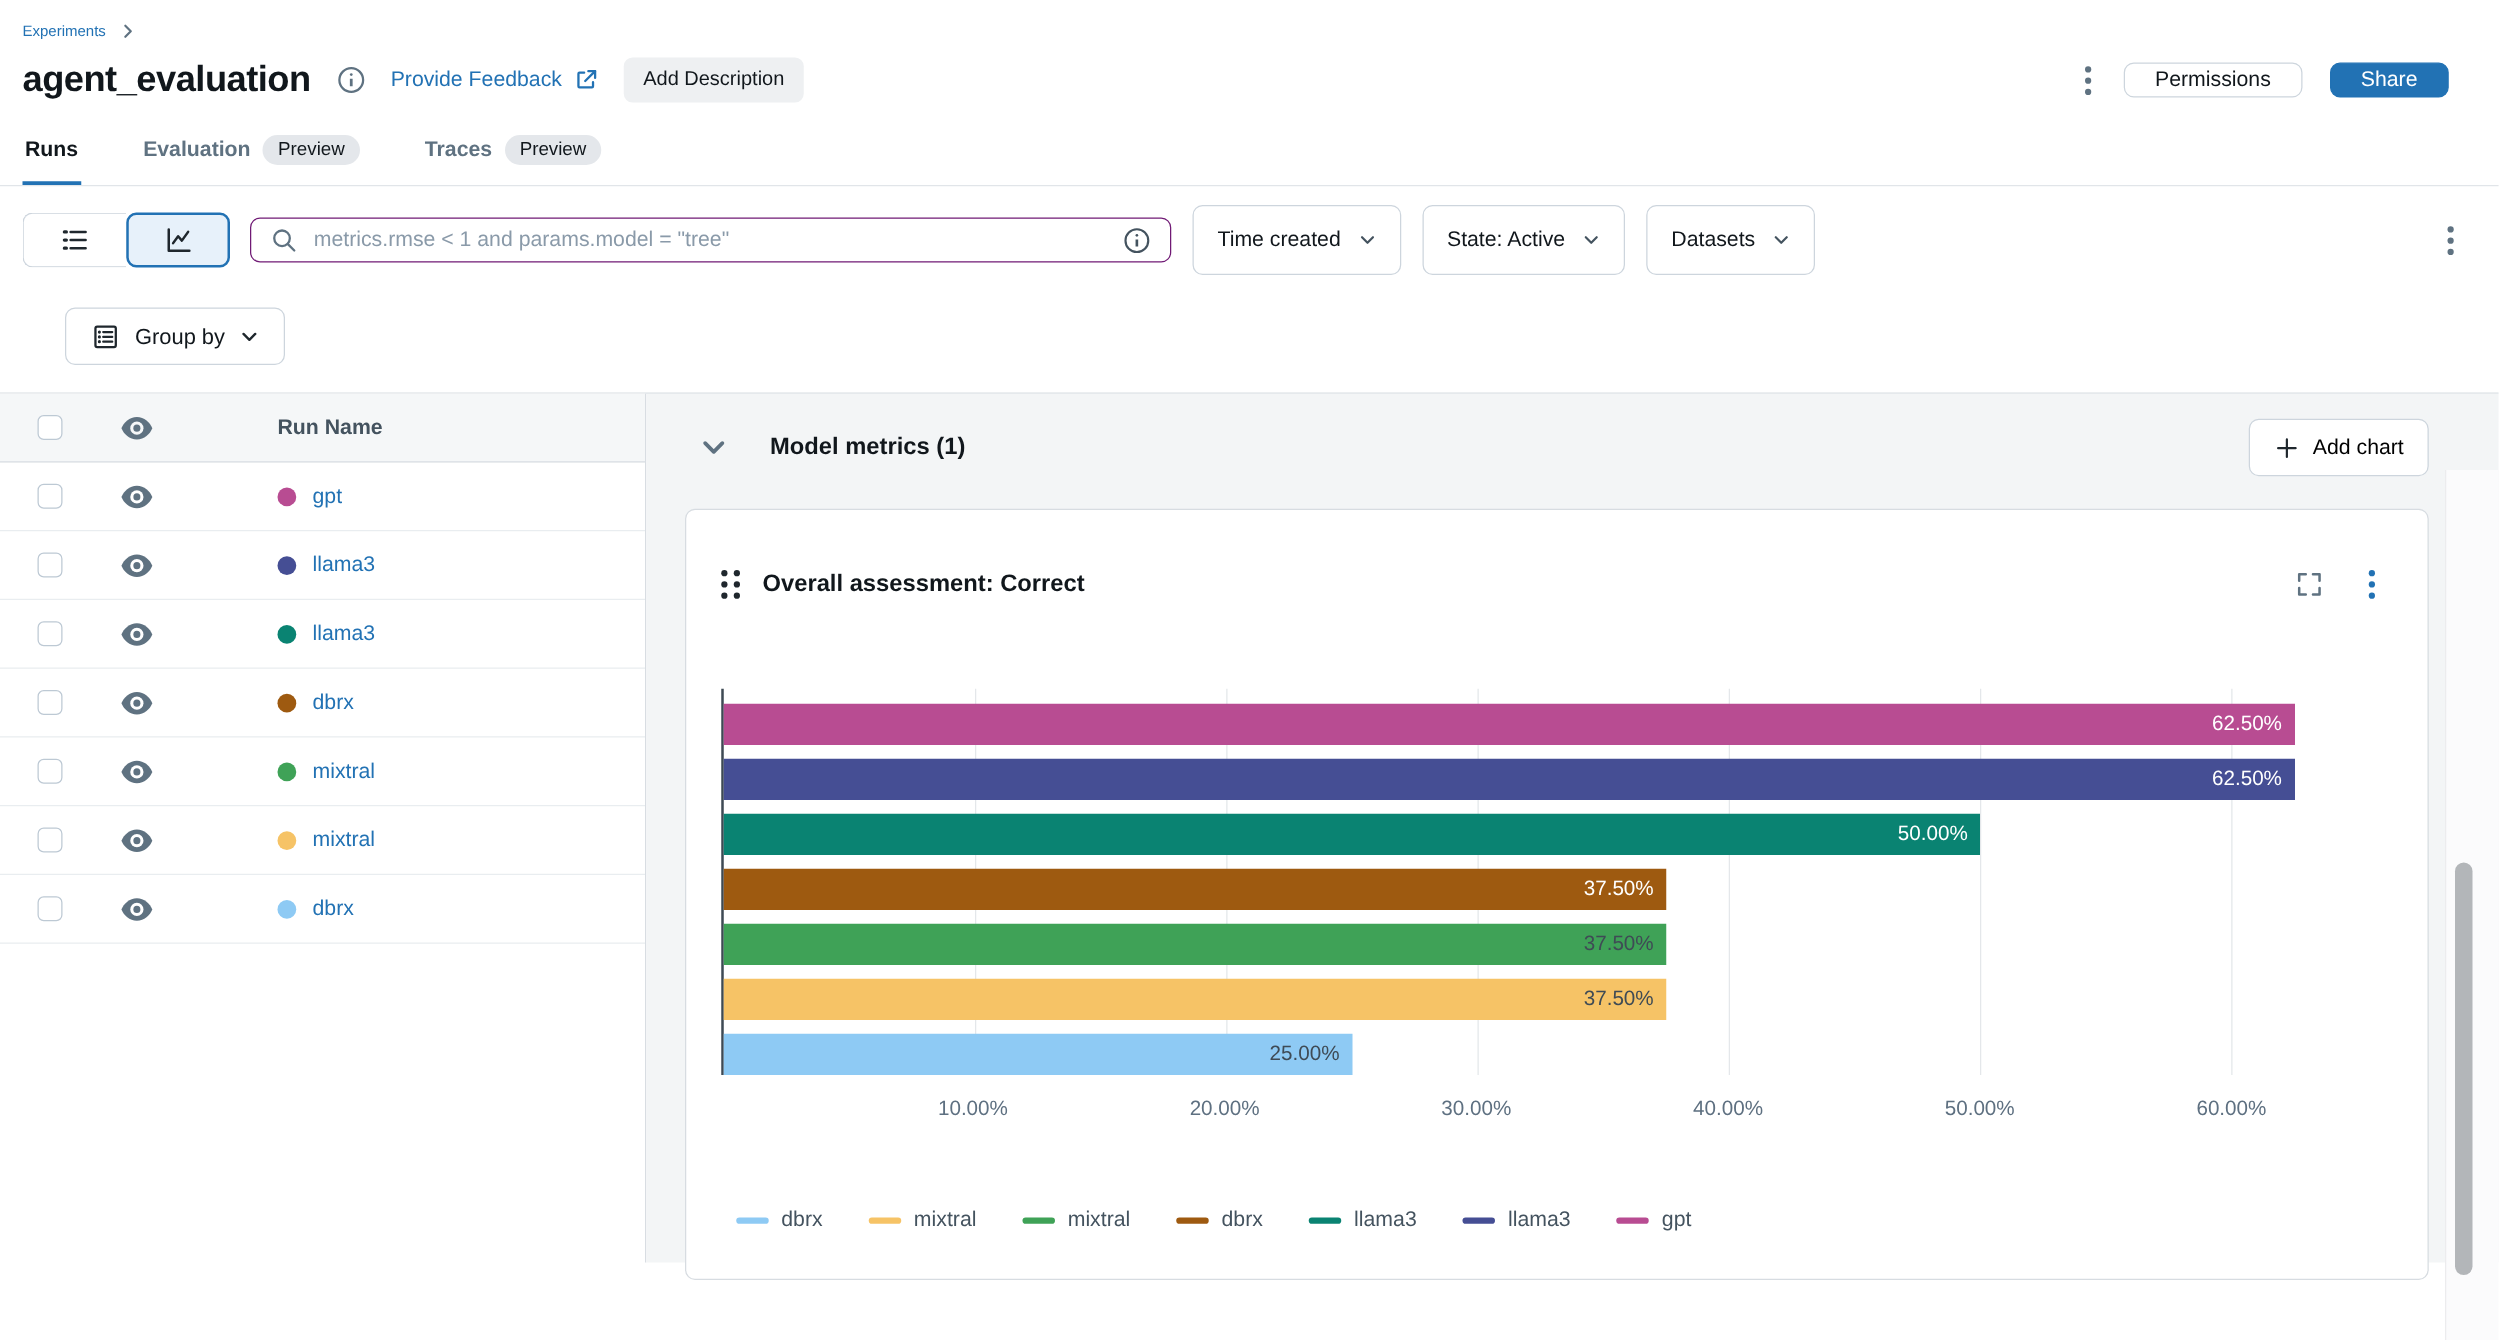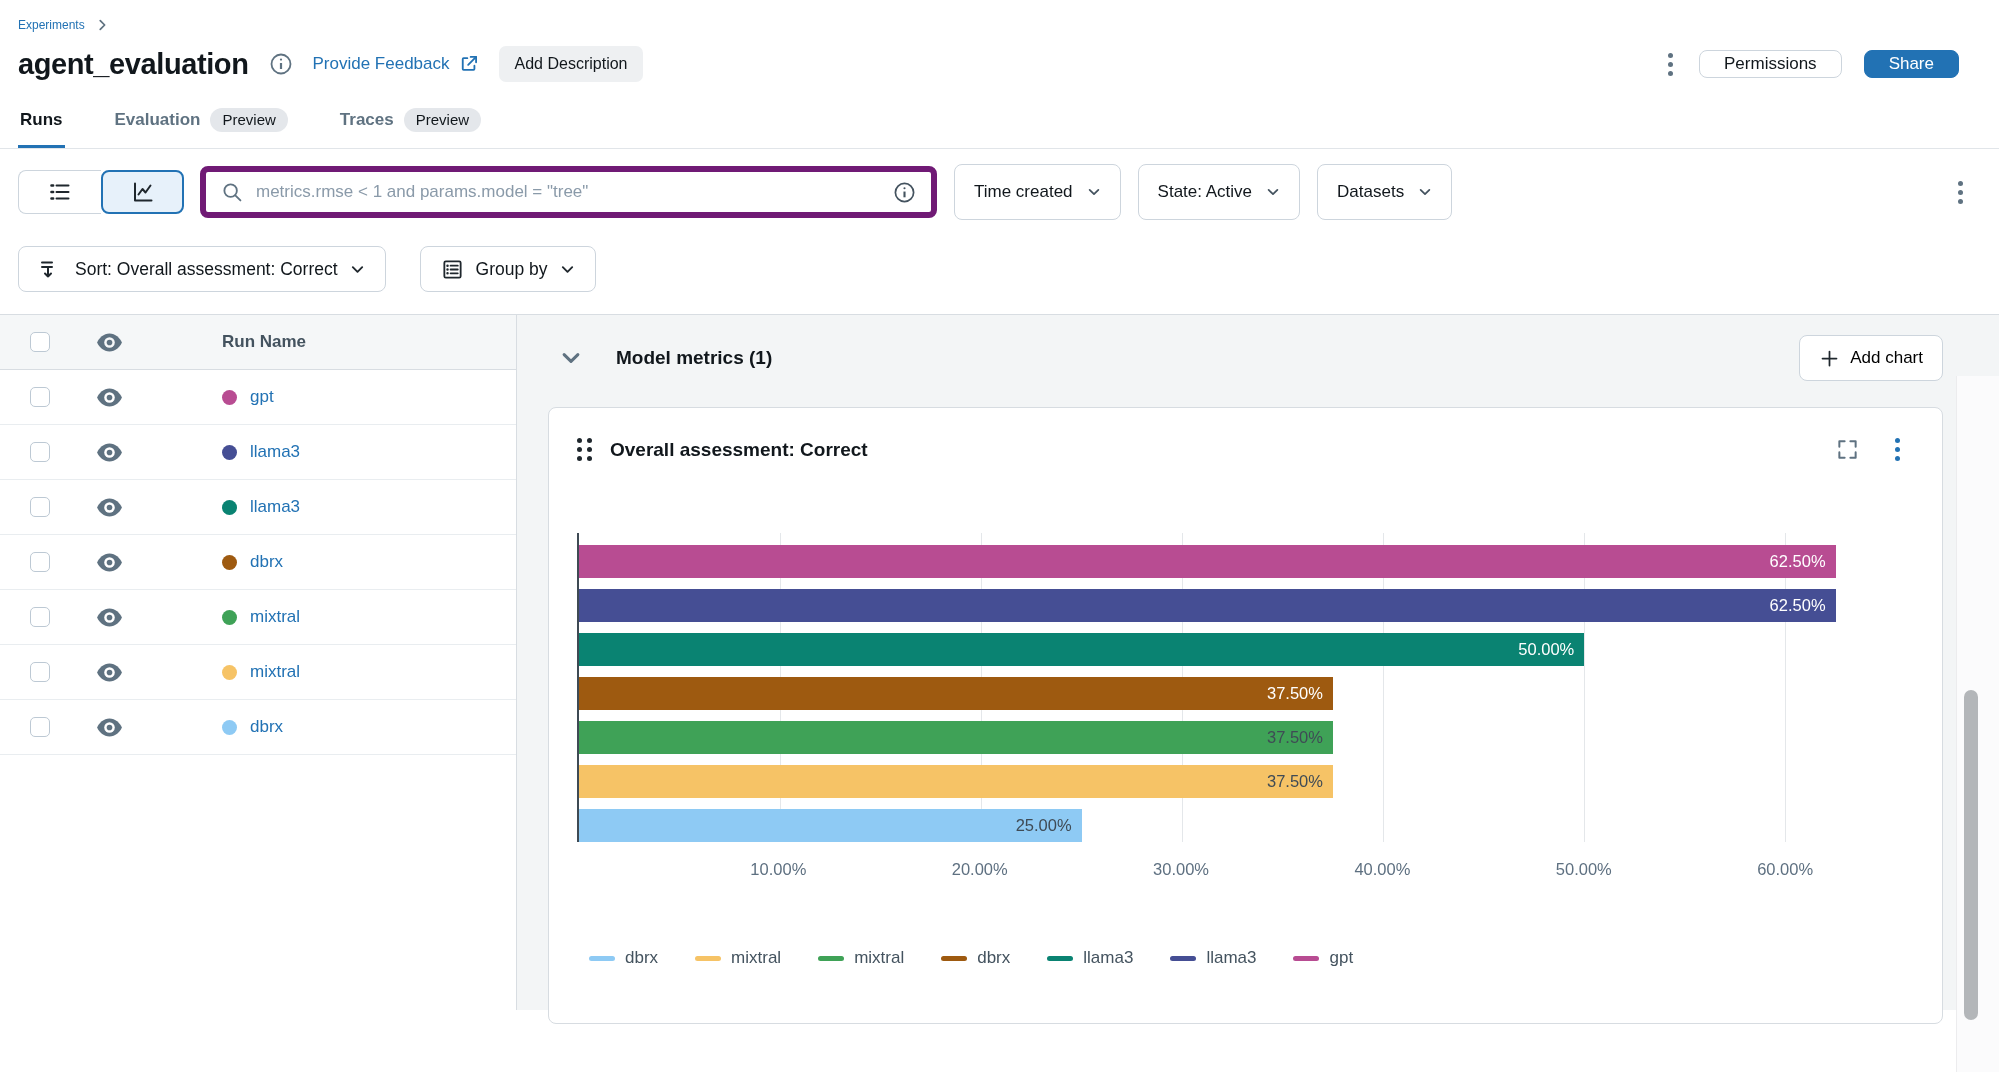--- a/index.html
+++ b/index.html
@@ -35,21 +35,21 @@
   .pill { background:#e4e7eb; border-radius:12px; padding:3px 12px 4px; font-size:15px; font-weight:400; color:#11171c; }
 
   
   .toolbar { display:flex; align-items:center; padding:0 18px; }
   .toolbar.row1 { margin-top:15px; }
   .toolbar.row2 { margin-top:26px; }
   .toggle-group { display:flex; }
   .toggle { width:83px; height:44px; background:#fff; border:1px solid #cdd5dd; display:flex; align-items:center; justify-content:center; cursor:pointer; }
   .toggle.first { border-radius:8px 0 0 8px; border-right:none; }
   .toggle.selected { border:2px solid #2272b4; background:#e7f1fa; border-radius:8px; }
-  .search { width:737px; height:52px; margin-left:16px; border:6px solid #701a75; border-radius:8px; background:#fff; display:flex; align-items:center; gap:11px; padding:0 15px; }
+  .search { width:737px; height:36px; margin-left:16px; border:1px solid #701a75; border-radius:8px; background:#fff; display:flex; align-items:center; gap:11px; padding:0 15px; }
   .search input { flex:1; border:none; outline:none; font-size:17px; font-family:inherit; color:#11171c; background:transparent; }
   .search input::placeholder { color:#8a9aa9; }
   .dropdown { height:56px; background:#fff; border:1px solid #cdd5dd; border-radius:8px; display:flex; align-items:center; gap:14px; padding:0 19px; font-size:17px; color:#11171c; cursor:pointer; }
   .dd-gap { margin-left:17px; }
   .spacer { flex:1; }
   .sort-btn, .group-btn { height:46px; display:flex; align-items:center; gap:12px; background:#fff; border:1px solid #cdd5dd; border-radius:8px; padding:0 20px; font-size:17.5px; cursor:pointer; }
   .group-btn { margin-left:34px; }
 
   
   .main { display:flex; margin-top:22px; height:696px; border-top:1px solid #d8dde2; }
@@ -62,21 +62,21 @@
   .run-cell { display:flex; align-items:center; gap:13px; padding-left:80px; }
   .dot { width:15px; height:15px; border-radius:50%; flex:none; }
   .run-link { color:#2272b4; font-size:17px; text-decoration:none; cursor:pointer; }
 
   
   .charts-panel { flex:1; background:#f3f5f6; padding:18px 56px 0 31px; position:relative; }
   .section-row { display:flex; align-items:center; padding-left:12px; height:50px; }
   .sec-chevron { display:flex; cursor:pointer; }
   .section-title { font-size:19px; font-weight:700; margin-left:34px; }
   .add-chart { margin-left:auto; height:46px; background:#fff; border:1px solid #cdd5dd; border-radius:8px; display:flex; align-items:center; gap:10px; padding:0 19px; font-size:17px; cursor:pointer; }
-  .card { margin-top:24px; background:#fff; border:1px solid #d7dce1; border-radius:8px; height:617px; padding:26px 28px 0 28px; }
+  .card { margin-top:24px; background:#fff; border:1px solid #d7dce1; border-radius:8px; height:617px; padding:44px 28px 0 28px; }
   .card-header { display:flex; align-items:center; }
   .drag-handle { display:grid; grid-template-columns:repeat(2,6px); grid-auto-rows:6px; gap:3px 4px; margin-right:17px; cursor:grab; }
   .drag-handle i { width:5px; height:5px; border-radius:50%; background:#1f272d; }
   .card-title { font-size:19px; font-weight:700; }
   .card-actions { margin-left:auto; display:flex; align-items:center; gap:32px; padding-right:10px; }
 
   .plot-wrap { margin-top:68px; }
   .plot { position:relative; border-left:2px solid #3e4a54; padding-top:12px; }
   .gridline { position:absolute; top:0; bottom:0; width:1px; background:#e4e7ea; z-index:0; }
   .bar-row { position:relative; height:33px; margin-bottom:11px; z-index:1; }
@@ -219,35 +219,20 @@
     </div>
     <div class="spacer"></div>
     <button class="kebab" style="margin-right:14px">
         <i></i>
         <i></i>
         <i></i>
       </button>
   </div>
 
   <div class="toolbar row2">
-    <div class="sort-btn">
-      <span>
-        <svg width="24" height="24" viewBox="0 0 24 24" fill="none" stroke="#1f272d" stroke-width="2" stroke-linecap="round" stroke-linejoin="round">
-            <path d="M3 5.5h10M3 10h10"></path>
-            <path d="M9 15.5v5.5" stroke-width="0"></path>
-            <path d="M7.5 13v8M7.5 21l-3-3M7.5 21l3-3" transform="translate(1.5,-1.5)"></path>
-          </svg>
-      </span>
-      <span>Sort: Overall assessment: Correct</span>
-      <span>
-        <svg width="15" height="15" viewBox="0 0 16 16" fill="none" stroke="#1f272d" stroke-width="2" stroke-linecap="round" stroke-linejoin="round">
-            <path d="M3 5.5l5 5 5-5"></path>
-          </svg>
-      </span>
-    </div>
     <div class="group-btn">
       <span>
         <svg width="23" height="23" viewBox="0 0 24 24" fill="none" stroke="#1f272d" stroke-width="1.9" stroke-linecap="round" stroke-linejoin="round">
             <rect x="3.5" y="3.5" width="17" height="17" rx="1.5"></rect>
             <path d="M10 8h7.5M10 12h7.5M10 16h7.5"></path>
             <path d="M6.8 8h.01M6.8 12h.01M6.8 16h.01" stroke-width="2.6"></path>
           </svg>
       </span>
       <span>Group by</span>
       <span>

